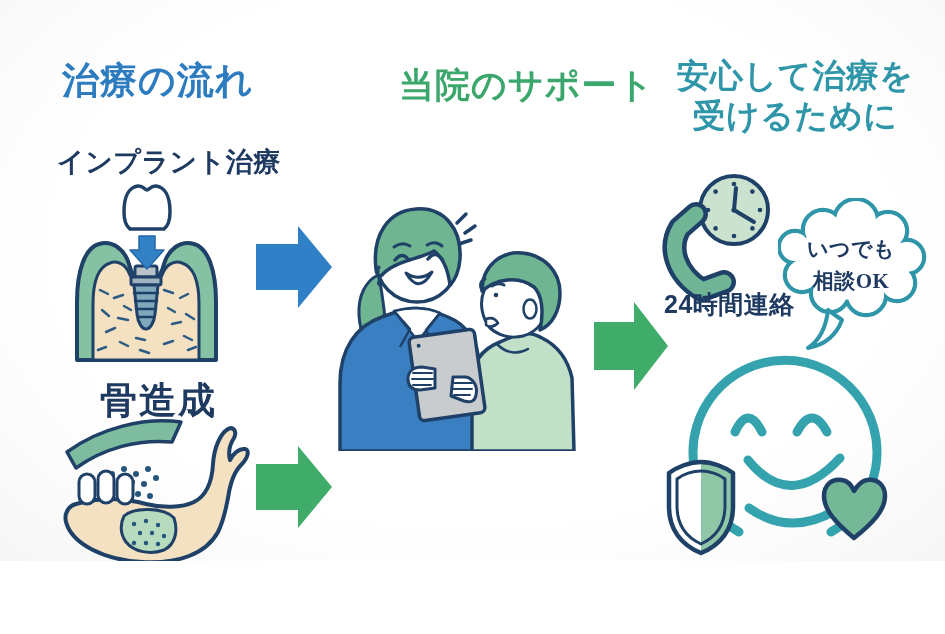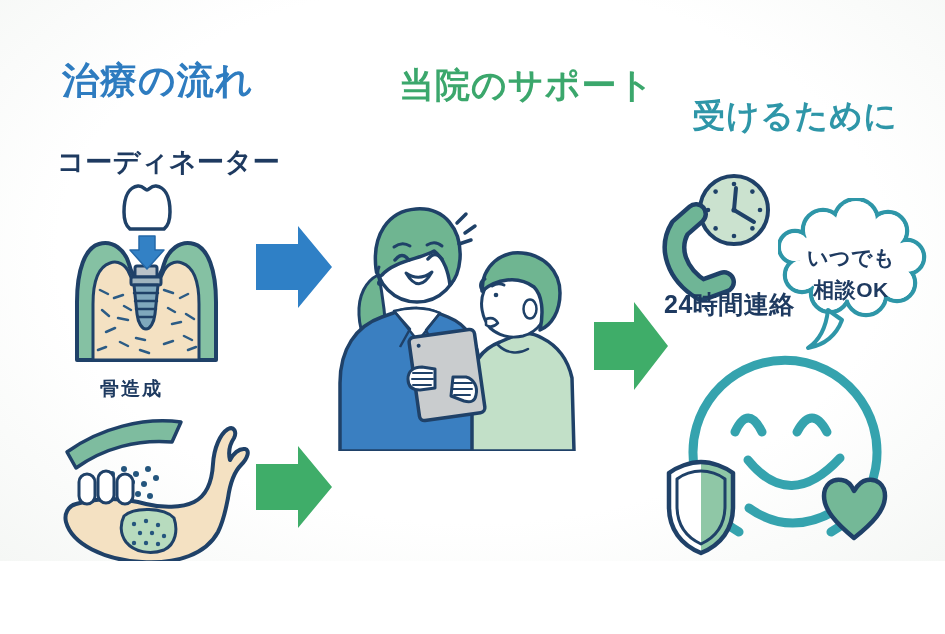--- a/index.html
+++ b/index.html
@@ -8,38 +8,38 @@
     background:radial-gradient(ellipse at 50% 45%, #ffffff 62%, #f5f7f5 100%);
     font-family:"Liberation Sans","DejaVu Sans",sans-serif;
   }
   .abs{position:absolute;}
   .hd{font-weight:bold;letter-spacing:1px;white-space:nowrap;}
   .hd-flow{color:#2E7CC0;font-size:37px;}
   .hd-support{color:#3BA76C;font-size:35px;margin-left:47px;}
   .hd-assure{color:#2E96A8;font-size:33px;line-height:1.22;text-align:center;white-space:normal;letter-spacing:0.5px;}
   .lbl{color:#1E3A60;font-weight:bold;white-space:nowrap;}
   .lbl-implant{font-size:27px;letter-spacing:0.5px;}
-  .lbl-bone{font-size:19px;letter-spacing:2px;}
+  .lbl-bone{font-size:37px;letter-spacing:2px;}
   .caption{color:#1E3A60;font-weight:bold;font-size:26px;line-height:1.45;text-align:center;letter-spacing:1px;}
   .lbl-contact{font-size:25px;letter-spacing:0.5px;margin-left:8px;}
   .bubble-wrap{width:150px;height:160px;}
   .bubble-text{
-    position:absolute;left:0;top:44px;width:146px;text-align:center;
-    color:#1E3A60;font-weight:bold;font-size:21px;line-height:1.5;letter-spacing:0.5px;
+    position:absolute;left:0;top:36px;width:146px;text-align:center;
+    color:#1E3A60;font-weight:bold;font-size:21px;line-height:1.5;letter-spacing:0.5px;font-family:Liberation Serif, serif;
   }
   svg{display:block;}
 </style>
 </head>
 <body>
 
 <div class="stage">
 
   <div class="abs hd hd-flow" style="left:62px;top:56px;">治療の流れ</div>
 
-  <div class="abs lbl lbl-implant" style="left:57px;top:144px;">コーディネーター</div>
+  <div class="abs lbl lbl-implant" style="left:57px;top:144px;">インプラント治療</div>
 
   <svg class="abs" style="left:68px;top:182px;" width="190" height="190" viewBox="0 0 190 190">
 
     <g>
       <path d="M9,178 L9,120 C9,88 17,66 31,62 C45,58 57,68 61,82 C63,91 67,97 73,99 L84,99 C90,97 94,91 96,82 C100,68 112,58 126,62 C140,66 148,88 148,120 L148,178 Z" fill="#85C1A3" stroke="#1F4168" stroke-width="4" stroke-linejoin="round"></path>
       <path d="M25,178 L25,122 C25,100 30,85 42,81 C50,78 58,83 61,91 C63,97 68,101 74,103 L82,103 C88,101 93,97 95,91 C98,83 106,78 114,81 C126,85 131,100 131,122 L131,178 Z" fill="#F4E1C2" stroke="#1F4168" stroke-width="3" stroke-linejoin="round"></path>
 
       <g stroke="#2B5B85" stroke-width="2.5" stroke-linecap="round" fill="none">
         <path d="M32,108 l8,4"></path>
           <path d="M46,116 l9,-3"></path>
@@ -199,21 +199,21 @@
       </g>
     </g>
   </svg>
 
 
   <svg class="abs" style="left:594px;top:302px;" width="74" height="88" viewBox="0 0 74 88">
     <polygon points="0,20 40,20 40,0 74,44 40,88 40,68 0,68" fill="#3FAD69"></polygon>
   </svg>
 
   <div class="abs hd hd-assure" style="left:650px;top:56px;width:290px;">
-    <br>
+    <span>安心して治療を</span><br>
     <span>受けるために</span>
   </div>
 
   <svg class="abs" style="left:650px;top:170px;" width="135" height="135" viewBox="0 0 135 135">
     <g>
       <circle cx="84" cy="40" r="34" fill="#CBE2CF" stroke="#1F4168" stroke-width="4"></circle>
       <g fill="#1F4168">
         <circle cx="84" cy="14" r="2.3"></circle>
           <circle cx="102.4" cy="21.6" r="2.3"></circle>
         <circle cx="110" cy="40" r="2.3"></circle>

